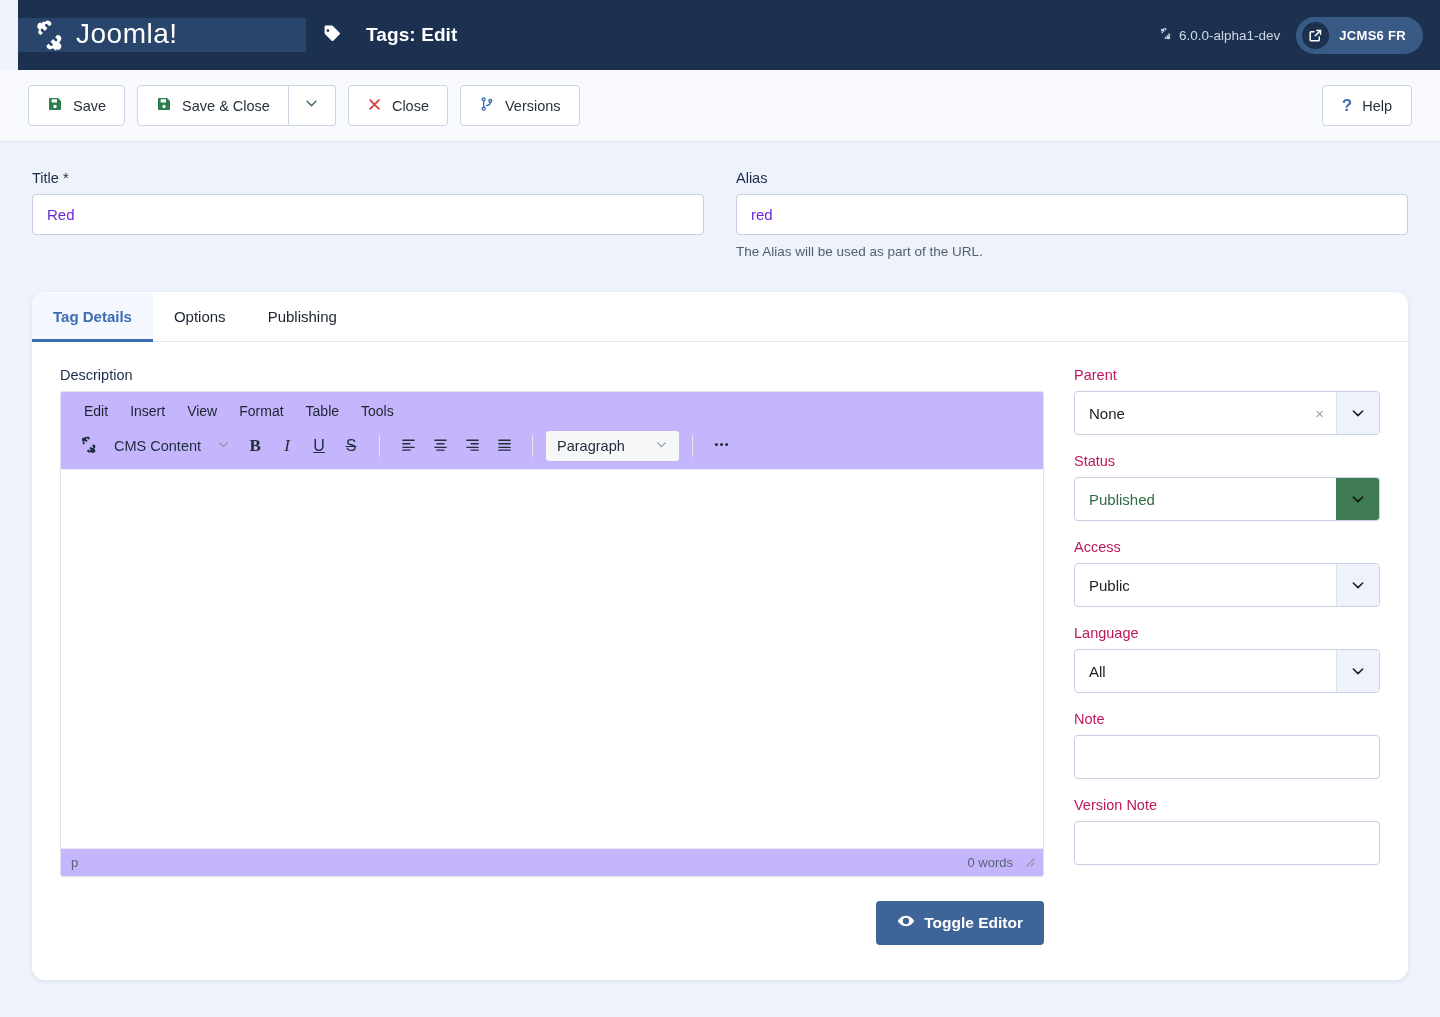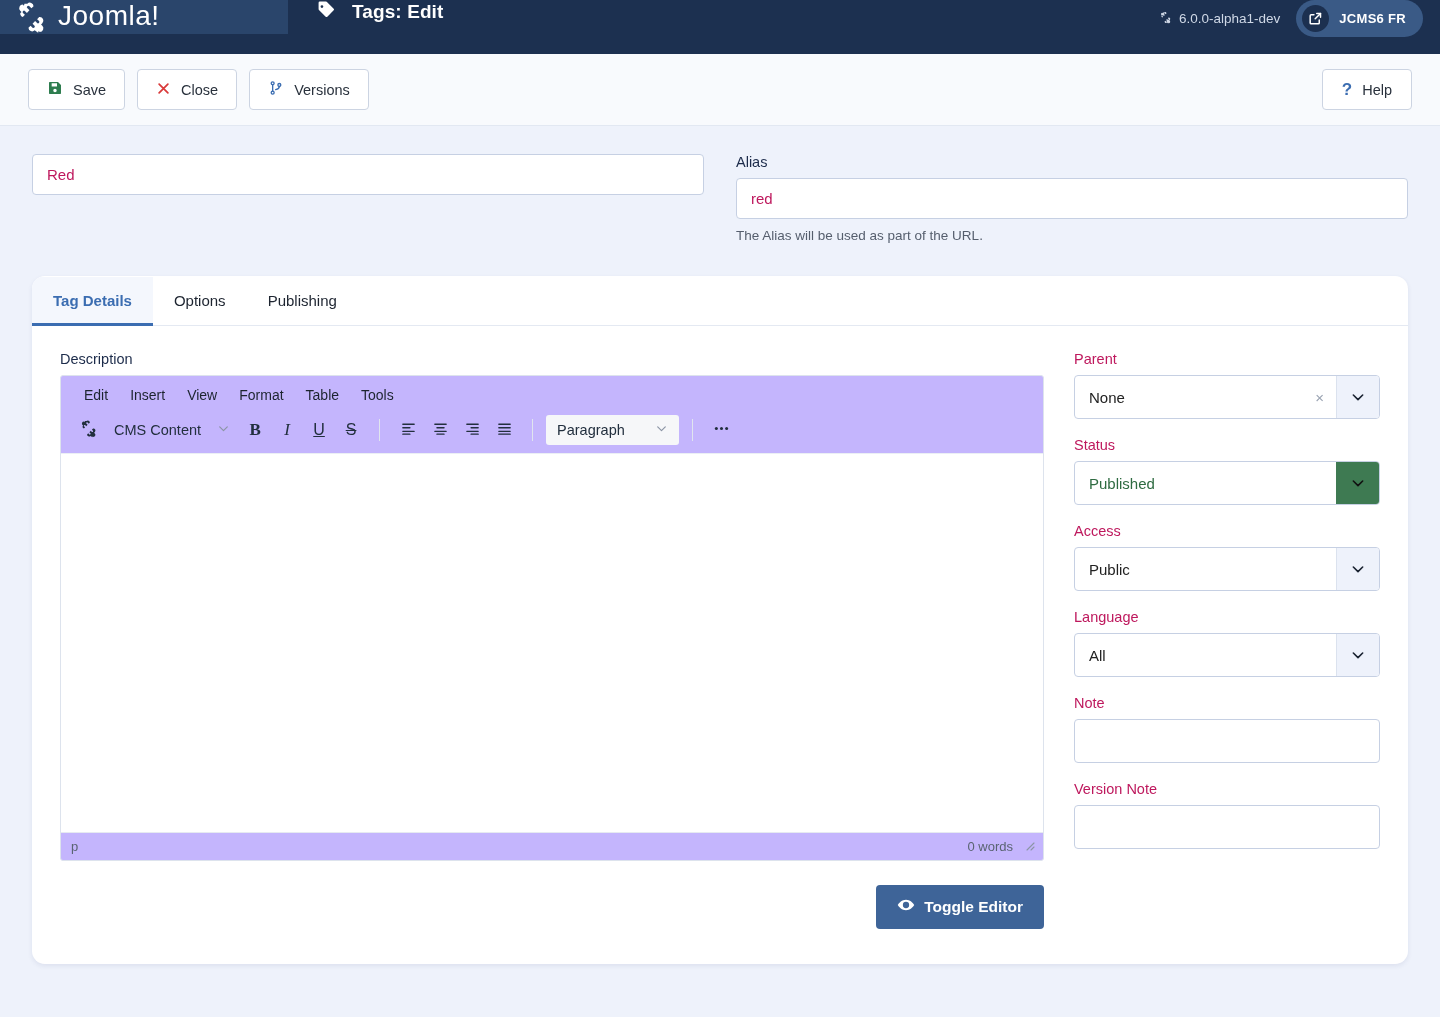--- a/index.html
+++ b/index.html
@@ -6,24 +6,25 @@
   html, body {
     margin: 0; padding: 0;
     width: 1440px; height: 1017px;
     background: #eef2fb;
     font-family: "Liberation Sans", sans-serif;
     -webkit-font-smoothing: antialiased;
   }
 
   
   .topbar {
-    height: 54px;
-    display: flex;
-    align-items: flex-start;
+    height: 70px;
+    display: flex;
+    align-items: center;
     background: #1c3050;
+    margin-left: 18px;
   }
   .brand {
     width: 288px;
     background: #2a456b;
     display: flex;
     align-items: center;
     padding-left: 14px;
     gap: 10px;
     flex: 0 0 288px;
   }
@@ -33,22 +34,22 @@
     font-size: 28px;
     letter-spacing: .5px;
     font-weight: 300;
     position: relative;
     top: -1px;
   }
   .title-area {
     flex: 1;
     display: flex;
     align-items: center;
-    padding-left: 29px;
-    gap: 16px;
+    padding-left: 17px;
+    gap: 24px;
     color: #fff;
   }
   .page-heading {
     font-size: 19px;
     font-weight: bold;
     letter-spacing: .1px;
   }
   .header-right {
     display: flex;
     align-items: center;
@@ -133,21 +134,21 @@
     color: #1c2b4a;
     margin-bottom: 8px;
   }
   .txtinput {
     width: 100%;
     height: 41px;
     border: 1px solid #c6d0e3;
     border-radius: 4px;
     background: #fff;
     font-size: 15px;
-    color: #be185d;
+    color: #6d28d9;
     padding: 0 14px;
     font-family: "Liberation Sans", sans-serif;
     outline: none;
   }
   .helptext {
     font-size: 13.5px;
     color: #555e6d;
     margin-top: 9px;
   }
 
@@ -391,20 +392,37 @@
 
   <div class="tbtn">
     <span>
       <svg width="16" height="16" viewBox="0 0 24 24" fill="#2e7d4f">
         <path d="M4 3h12.5L21 7.5V20a1 1 0 0 1-1 1H4a1 1 0 0 1-1-1V4a1 1 0 0 1 1-1zm3 1.8v5h8v-5H7zm5 8.2a2.6 2.6 0 1 0 0 5.2 2.6 2.6 0 0 0 0-5.2z"></path>
       </svg>
     </span>
     <span>Save</span>
   </div>
 
+  <div class="tbtn-group">
+    <div class="tbtn">
+      <span>
+        <svg width="16" height="16" viewBox="0 0 24 24" fill="#2e7d4f">
+          <path d="M4 3h12.5L21 7.5V20a1 1 0 0 1-1 1H4a1 1 0 0 1-1-1V4a1 1 0 0 1 1-1zm3 1.8v5h8v-5H7zm5 8.2a2.6 2.6 0 1 0 0 5.2 2.6 2.6 0 0 0 0-5.2z"></path>
+        </svg>
+      </span>
+      <span>Save &amp; Close</span>
+    </div>
+    <div class="tbtn-caret">
+      <span>
+        <svg width="15" height="15" viewBox="0 0 24 24" fill="none" stroke="#3f6b52" stroke-width="2.3" stroke-linecap="round" stroke-linejoin="round">
+          <path d="M5 8.5l7 7 7-7"></path>
+        </svg>
+      </span>
+    </div>
+  </div>
 
   <div class="tbtn">
     <span>
       <svg width="15" height="15" viewBox="0 0 24 24" fill="none" stroke="#d93a3a" stroke-width="2.8" stroke-linecap="round">
         <path d="M5 5l14 14M19 5L5 19"></path>
       </svg>
     </span>
     <span>Close</span>
   </div>
 
@@ -424,20 +442,21 @@
   <div class="spacer"></div>
 
   <div class="tbtn help-btn">
     <span style="color:#3b6db1;font-size:17px;font-weight:bold;line-height:1;">?</span>
     <span>Help</span>
   </div>
 </div>
 
 <div class="form-top">
   <div class="fld">
+    <label class="lbl">Title *</label>
     <input class="txtinput" type="text" value="Red" placeholder="" style="">
   </div>
   <div class="fld">
     <label class="lbl">Alias</label>
     <input class="txtinput" type="text" value="red" style="">
     <div class="helptext">The Alias will be used as part of the URL.</div>
   </div>
 </div>
 
 <div class="card">

